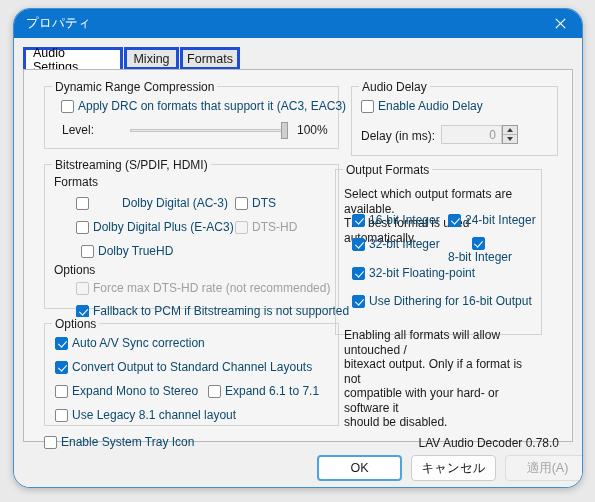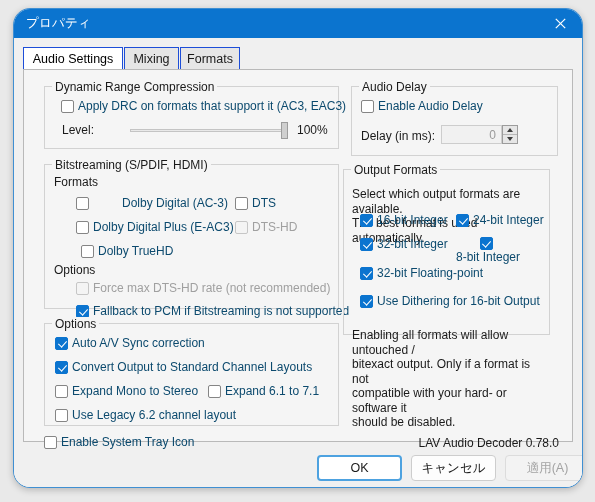--- a/index.html
+++ b/index.html
@@ -52,21 +52,21 @@
   .tabstrip {
     position: absolute; left: 9px; top: 9px;
     width: 550px; height: 23px;
     border-bottom: 1px solid #b9b9b9;
   }
   .tab {
     position: absolute; top: 0; height: 23px;
     box-sizing: border-box;
     display: flex; align-items: center; justify-content: center;
     font-size: 12.5px; color: #1a1a1a;
-    border: 1px solid #1d4ed8;
+    border: 3px solid #1d4ed8;
     background: #e6e6e6;
     padding: 0 7px;
   }
   .tab.selected {
     background: #ffffff;
     border-bottom: 1px solid #ffffff;
     color: #000;
   }
   #tab0 { left: 0; width: 100px; }
   #tab1 { left: 101px; width: 55px; }
@@ -302,21 +302,21 @@
           <div class="cb" style="left:10px; top:60px;">
             <span class="box"></span>
             <span>Expand Mono to Stereo</span>
           </div>
           <div class="cb" style="left:163px; top:60px;">
             <span class="box"></span>
             <span>Expand 6.1 to 7.1</span>
           </div>
           <div class="cb" style="left:10px; top:84px;">
             <span class="box"></span>
-            <span>Use Legacy 6.2 channel layout</span>
+            <span>Use Legacy 8.1 channel layout</span>
           </div>
         </div>
 
         <div class="group" style="left:327px; top:16px; width:207px; height:70px;">
           <div class="legend">Audio Delay</div>
           <div class="cb" style="left:9px; top:12px;">
             <span class="box"></span>
             <span>Enable Audio Delay</span>
           </div>
           <div class="spin-label" style="left:9px; top:42px;">Delay (in ms):</div>
@@ -324,21 +324,21 @@
           <div class="spin-btns" style="left:150px; top:38px; height:19px;">
             <div>
                 <span class="arrow-up"></span>
               </div>
             <div>
                 <span class="arrow-dn"></span>
               </div>
           </div>
         </div>
 
-        <div class="group" style="left:319px; top:99px; width:207px; height:166px;text-decoration:underline;">
+        <div class="group" style="left:311px; top:99px; width:207px; height:166px;text-decoration:underline;">
           <div class="legend">Output Formats</div>
           <div class="desc" style="left:8px; top:9px; width:196px;">Select which output formats are available.
 The best format is used automatically.</div>
 
           <div class="cb checked" style="left:16px; top:43px;">
             <span class="box"></span>
             <span>16-bit Integer</span>
           </div>
           <div class="cb checked" style="left:112px; top:43px;">
             <span class="box"></span>

